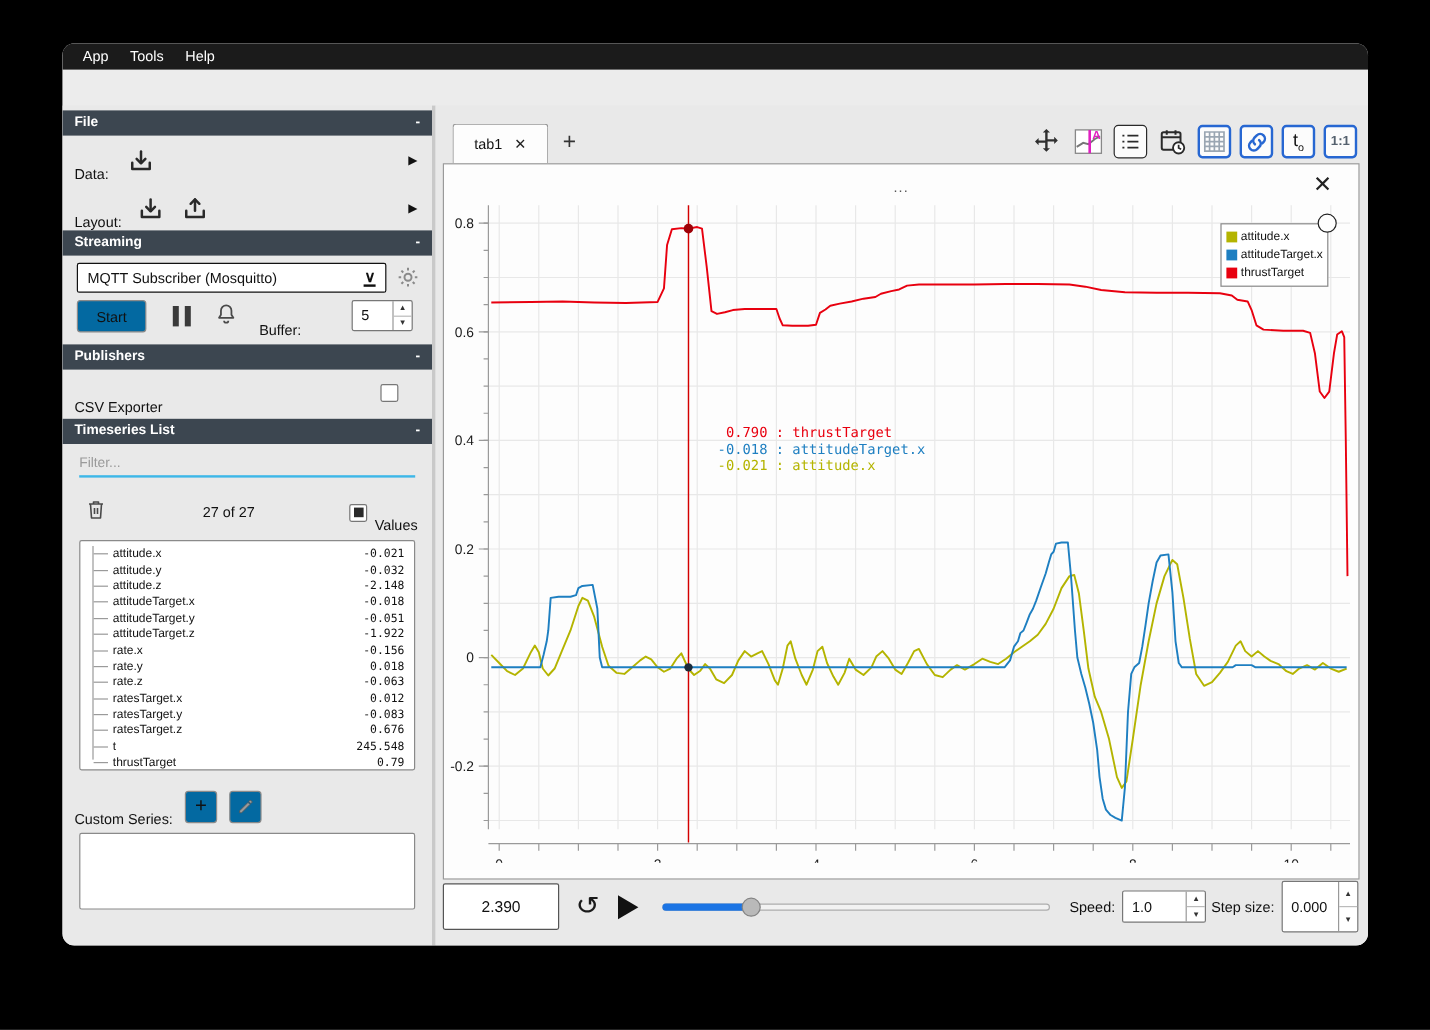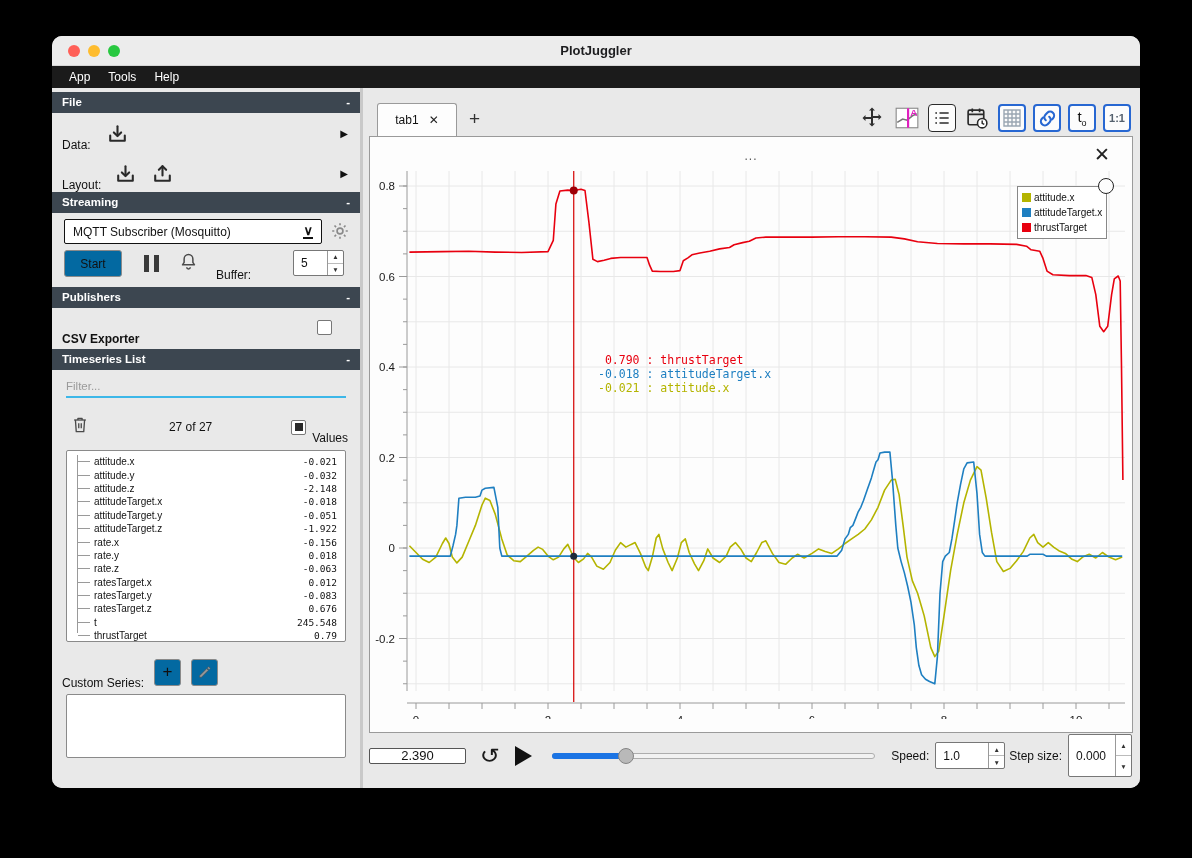--- a/index.html
+++ b/index.html
@@ -109,49 +109,41 @@
   .legend-handle { position:absolute; left:728px; top:41px; width:16px; height:16px; background:#fdfdfd;
                    border:1.5px solid #222; border-radius:50%; z-index:4; }
 
   .annot { position:absolute; left:228px; top:216px; z-index:2;
            font-family:"DejaVu Sans Mono", monospace; font-size:11.5px; line-height:14px;
            white-space:pre; }
 
   
   .replay { position:absolute; left:6px; right:8px; top:652px; height:31px;
             display:flex; align-items:center; }
-  .time-box { width:97px; height:16px; background:#fff; border:1.5px solid #555; border-radius:2px;
+  .time-box { width:97px; height:39px; background:#fff; border:1.5px solid #555; border-radius:2px;
               font-size:13px; color:#111; text-align:center; font-family:"Liberation Sans", sans-serif; }
   .loop-btn { font-size:21px; color:#1a1a1a; margin-left:15px; line-height:1; transform:scaleX(1.15); }
   .play-btn { width:0; height:0; border-left:17px solid #111; border-top:10px solid transparent;
               border-bottom:10px solid transparent; margin-left:16px; }
   .slider { position:relative; flex:1; height:16px; margin:0 12px 0 20px; }
   .slider .track { position:absolute; left:0; right:0; top:5px; height:6px; background:#f2f2f2;
                    border:1px solid #adadad; border-radius:3px; }
   .slider .fill { position:absolute; left:0; width:23%; top:5px; height:6px; background:#1b74e4;
                   border-radius:3px; }
   .slider .handle { position:absolute; left:calc(23% - 8px); top:0; width:16px; height:16px;
                     background:#b9b9b9; border:1px solid #848484; border-radius:50%; }
   .replay .lbl { font-size:12px; color:#111; margin:0 6px 0 4px; }
 
   svg text.tick { font-family:"Liberation Sans", sans-serif; font-size:11.5px; fill:#1a1a1a; }
 </style>
 </head>
 <body>
 
 <div class="window">
 
-  <div class="titlebar">
-    <div class="traffic">
-        <span class="light" style="background: rgb(255, 95, 87);"></span>
-        <span class="light" style="background: rgb(254, 188, 46);"></span>
-        <span class="light" style="background: rgb(40, 200, 64);"></span>
-      </div>
-    <div class="win-title">PlotJuggler</div>
-  </div>
 
   <div class="menubar">
       <span class="menu-item">App</span>
       <span class="menu-item">Tools</span>
       <span class="menu-item">Help</span>
     </div>
 
   <div class="content">
 
     <div class="sidebar">
@@ -238,21 +230,21 @@
             <div class="up">▲</div>
             <div>▼</div>
           </div>
       </div>
 
       <div class="sec-header" style="top:199px">
         <span>Publishers</span>
         <span class="collapse">-</span>
       </div>
 
-      <div style="position:absolute; top:227px; left:10px; right:28px; height:25px; display:flex; align-items:center; justify-content:space-between;font-weight:bold;">
+      <div style="position:absolute; top:227px; left:10px; right:28px; height:25px; display:flex; align-items:center; justify-content:space-between;">
         <span class="row-label">CSV Exporter</span>
         <span class="checkbox"></span>
       </div>
 
       <div class="sec-header" style="top:261px">
         <span>Timeseries List</span>
         <span class="collapse">-</span>
       </div>
 
       <input class="filter-input" placeholder="Filter..." style="">

